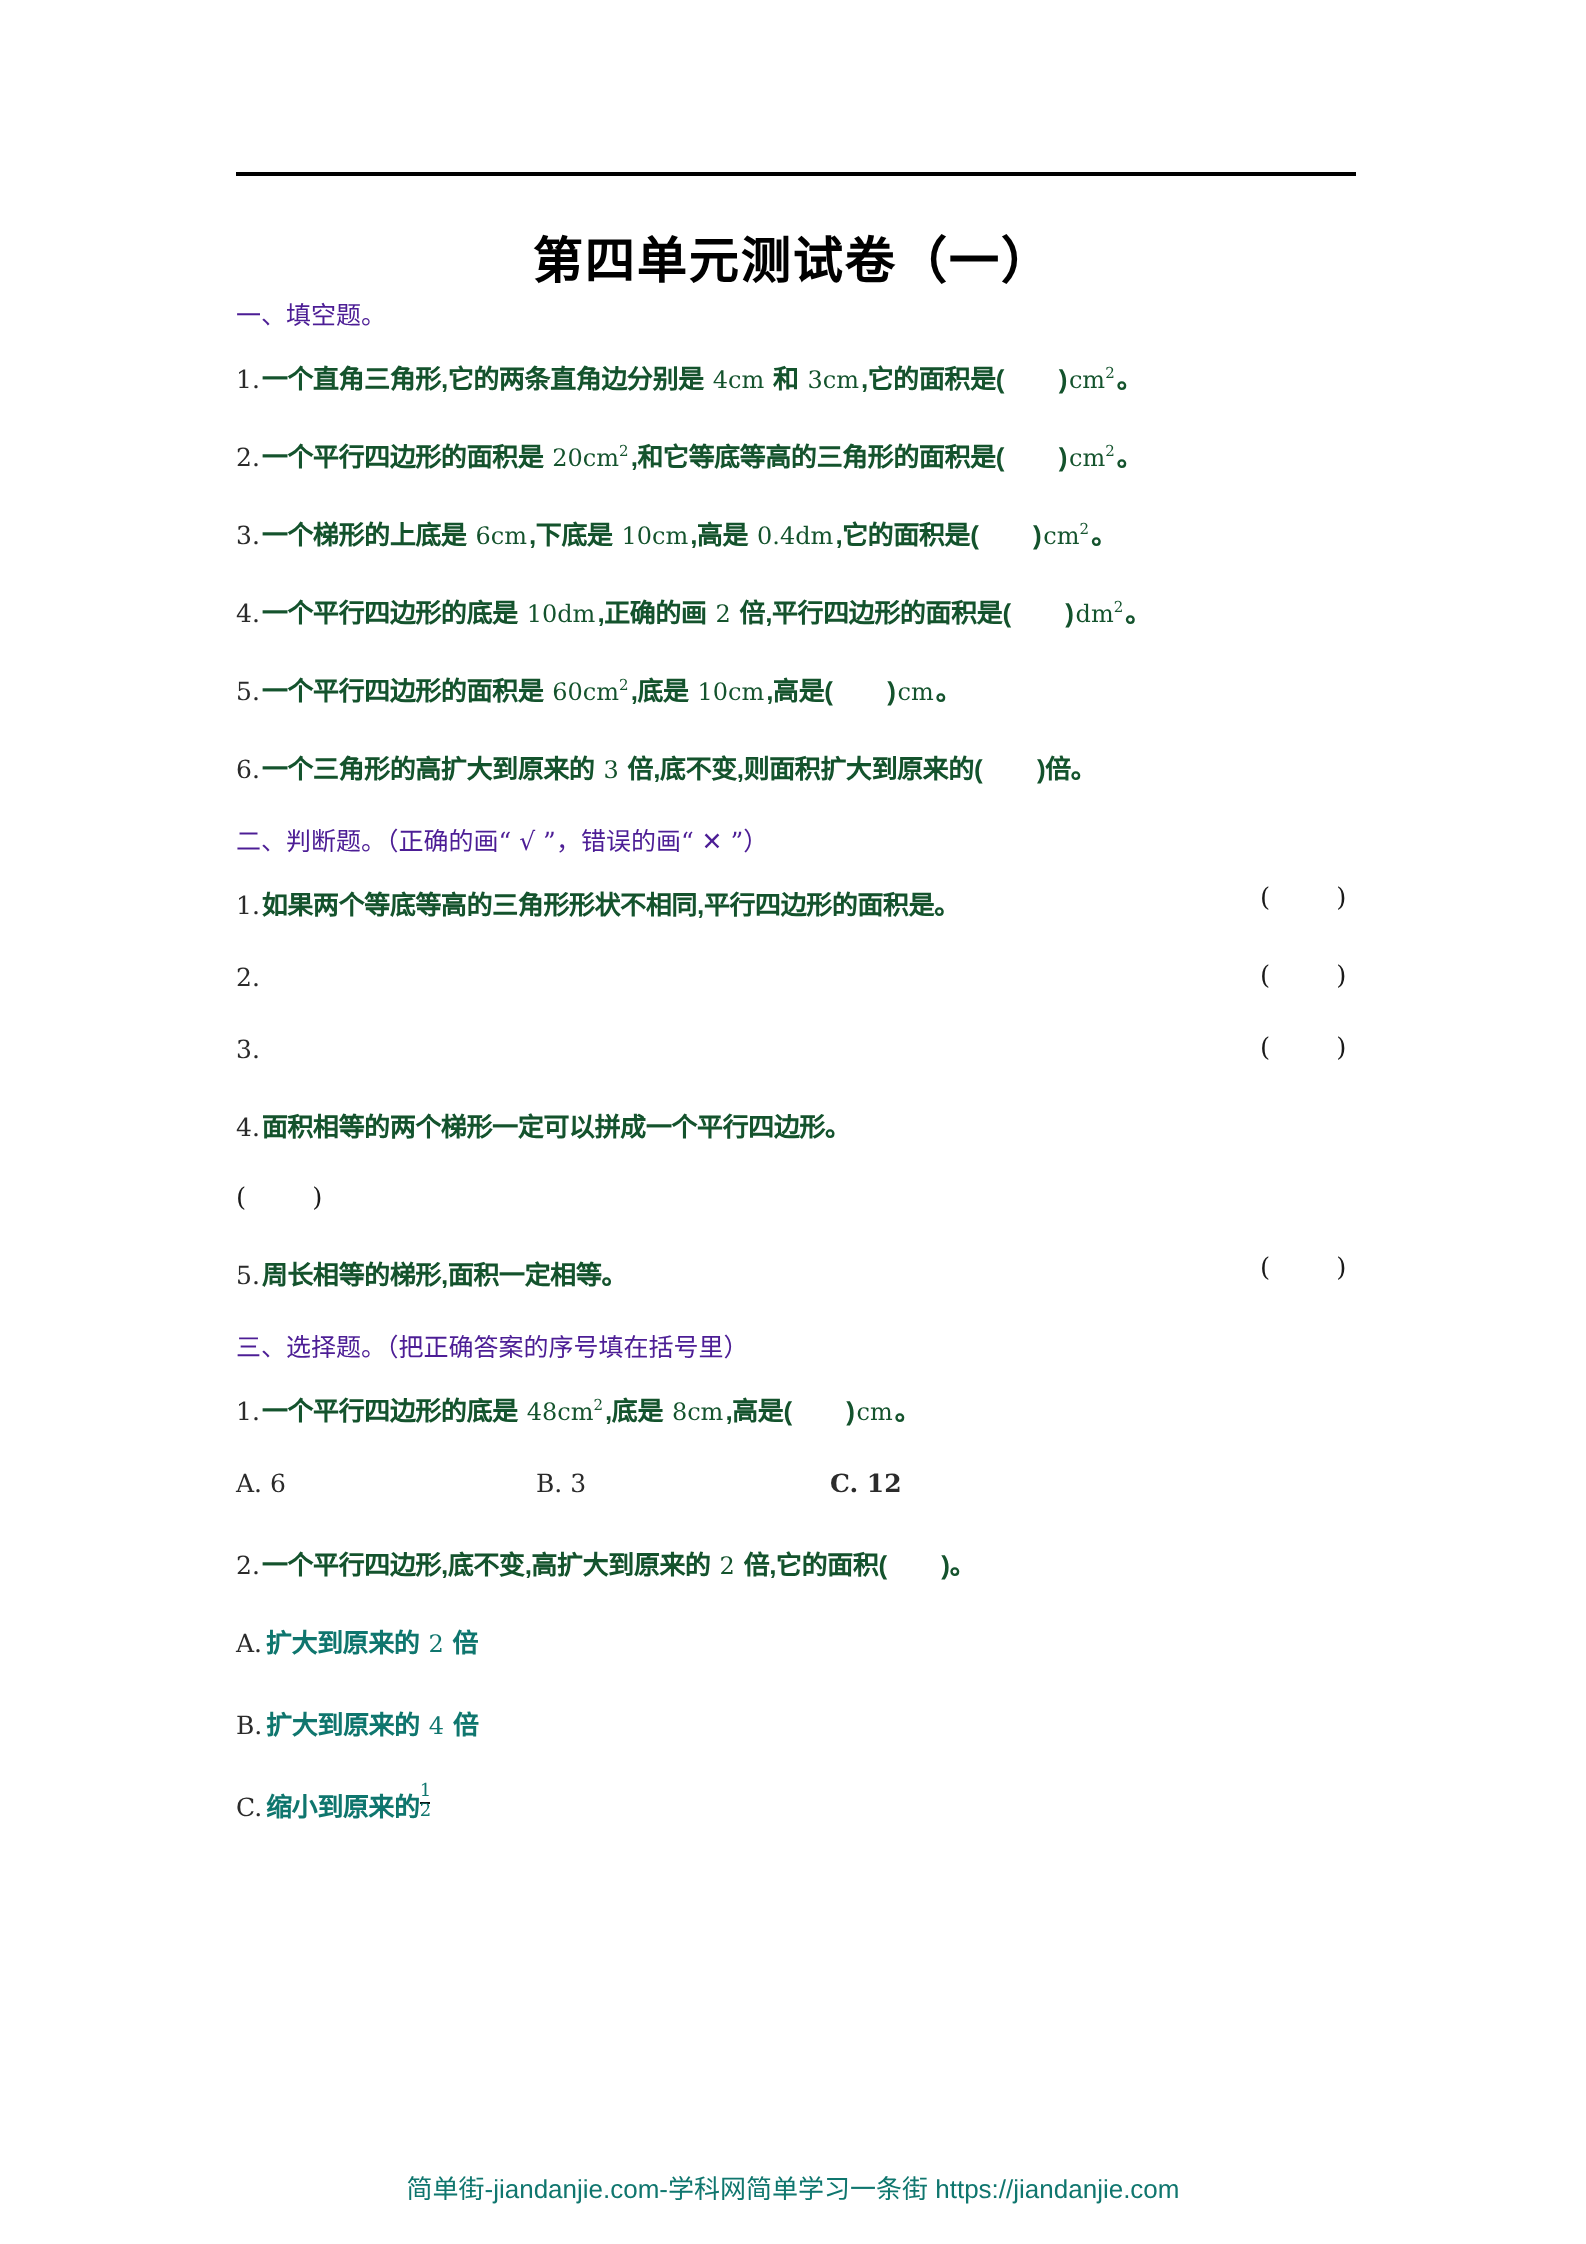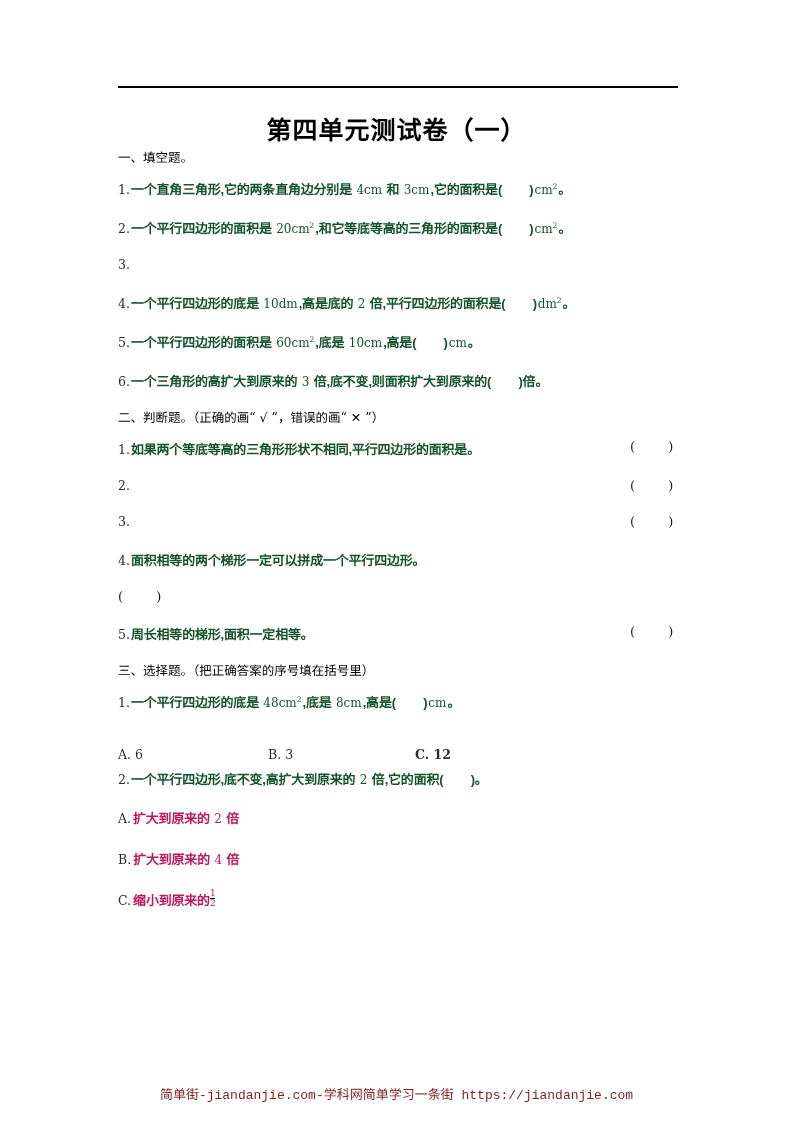--- a/index.html
+++ b/index.html
@@ -51,21 +51,21 @@
     position: absolute;
     left: 118px;
     top: 134px;
     width: 560px;
   }
 
   
   .section-head {
     font-family: "DejaVu Serif", "Liberation Serif", serif;
     font-size: 12.5px;
-    color: #000000;
+    color: #4c1d95;
     line-height: 1.2;
     margin: 0 0 14px 0;
     white-space: nowrap;
   }
 
   
   .q-row {
     position: relative;
     display: flex;
     align-items: baseline;
@@ -137,21 +137,21 @@
 
   
   .opt-row-inline {
     position: relative;
     height: 18px;
     margin: 0 0 20px 0;
   }
 
   .opt-inline {
     position: absolute;
-    top: 16px;
+    top: 0;
     font-family: "DejaVu Serif", "Liberation Serif", serif;
     font-size: 12.5px;
     color: #2b2b2b;
     white-space: nowrap;
   }
 
   .opt-inline.a { left: 0px; }
   .opt-inline.b { left: 150px; }
   .opt-inline.c { left: 297px; font-weight: bold; }
 
@@ -166,21 +166,21 @@
     font-family: "DejaVu Serif", "Liberation Serif", serif;
     font-size: 12.5px;
     color: #2b2b2b;
     margin-right: 2px;
   }
 
   .opt-label {
     font-family: "Liberation Sans", "DejaVu Sans", sans-serif;
     font-weight: bold;
     font-size: 13px;
-    color: #be185d;
+    color: #0f766e;
     letter-spacing: -0.2px;
   }
 
   
   .frac {
     display: inline-block;
     position: relative;
     top: -3px;
     font-family: "DejaVu Serif", "Liberation Serif", serif;
     font-size: 9px;
@@ -196,23 +196,23 @@
     padding-top: 0px;
   }
 
   
   .footer {
     position: absolute;
     left: 0;
     top: 1068px;
     width: 793px;
     text-align: center;
-    font-family: Liberation Mono, monospace;
-    font-size: 13px;
-    color: #7f1d1d;
+    font-family: Liberation Sans, sans-serif;
+    font-size: 13px;
+    color: #0f766e;
     white-space: nowrap;
   }
 </style>
 </head>
 <body>
 
 <div class="page">
 
   <div class="top-rule"></div>
 
@@ -227,25 +227,26 @@
       <span class="q-text"><span>一个直角三角形,它的两条直角边分别是 </span><span class="num">4cm</span><span> 和 </span><span class="num">3cm</span><span>,它的面积是(</span><span class="blank">        </span><span>)</span><span class="num"><span>cm</span><sup>2</sup></span><span>。</span></span>
     </div>
 
     <div class="q-row">
       <span class="q-num">2.</span>
       <span class="q-text"><span>一个平行四边形的面积是 </span><span class="num"><span>20cm</span><sup>2</sup></span><span>,和它等底等高的三角形的面积是(</span><span class="blank">        </span><span>)</span><span class="num"><span>cm</span><sup>2</sup></span><span>。</span></span>
     </div>
 
     <div class="q-row">
       <span class="q-num">3.</span>
+      <span class="q-text"><span>一个梯形的上底是 </span><span class="num">6cm</span><span>,下底是 </span><span class="num">10cm</span><span>,高是 </span><span class="num">0.4dm</span><span>,它的面积是(</span><span class="blank">        </span><span>)</span><span class="num"><span>cm</span><sup>2</sup></span><span>。</span></span>
     </div>
 
     <div class="q-row">
       <span class="q-num">4.</span>
-      <span class="q-text"><span>一个平行四边形的底是 </span><span class="num">10dm</span><span>,高是底的 </span><span class="num">2</span><span> 倍,平行四边形的面积是(</span><span class="blank">        </span><span>)</span><span class="num"><span>dm</span><sup>2</sup></span><span>。</span></span>
+      <span class="q-text"><span>一个平行四边形的底是 </span><span class="num">10dm</span><span>,正确的画 </span><span class="num">2</span><span> 倍,平行四边形的面积是(</span><span class="blank">        </span><span>)</span><span class="num"><span>dm</span><sup>2</sup></span><span>。</span></span>
     </div>
 
     <div class="q-row">
       <span class="q-num">5.</span>
       <span class="q-text"><span>一个平行四边形的面积是 </span><span class="num"><span>60cm</span><sup>2</sup></span><span>,底是 </span><span class="num">10cm</span><span>,高是(</span><span class="blank">        </span><span>)</span><span class="num">cm</span><span>。</span></span>
     </div>
 
     <div class="q-row">
       <span class="q-num">6.</span>
       <span class="q-text"><span>一个三角形的高扩大到原来的 </span><span class="num">3</span><span> 倍,底不变,则面积扩大到原来的(</span><span class="blank">        </span><span>)</span><span>倍。</span></span>

